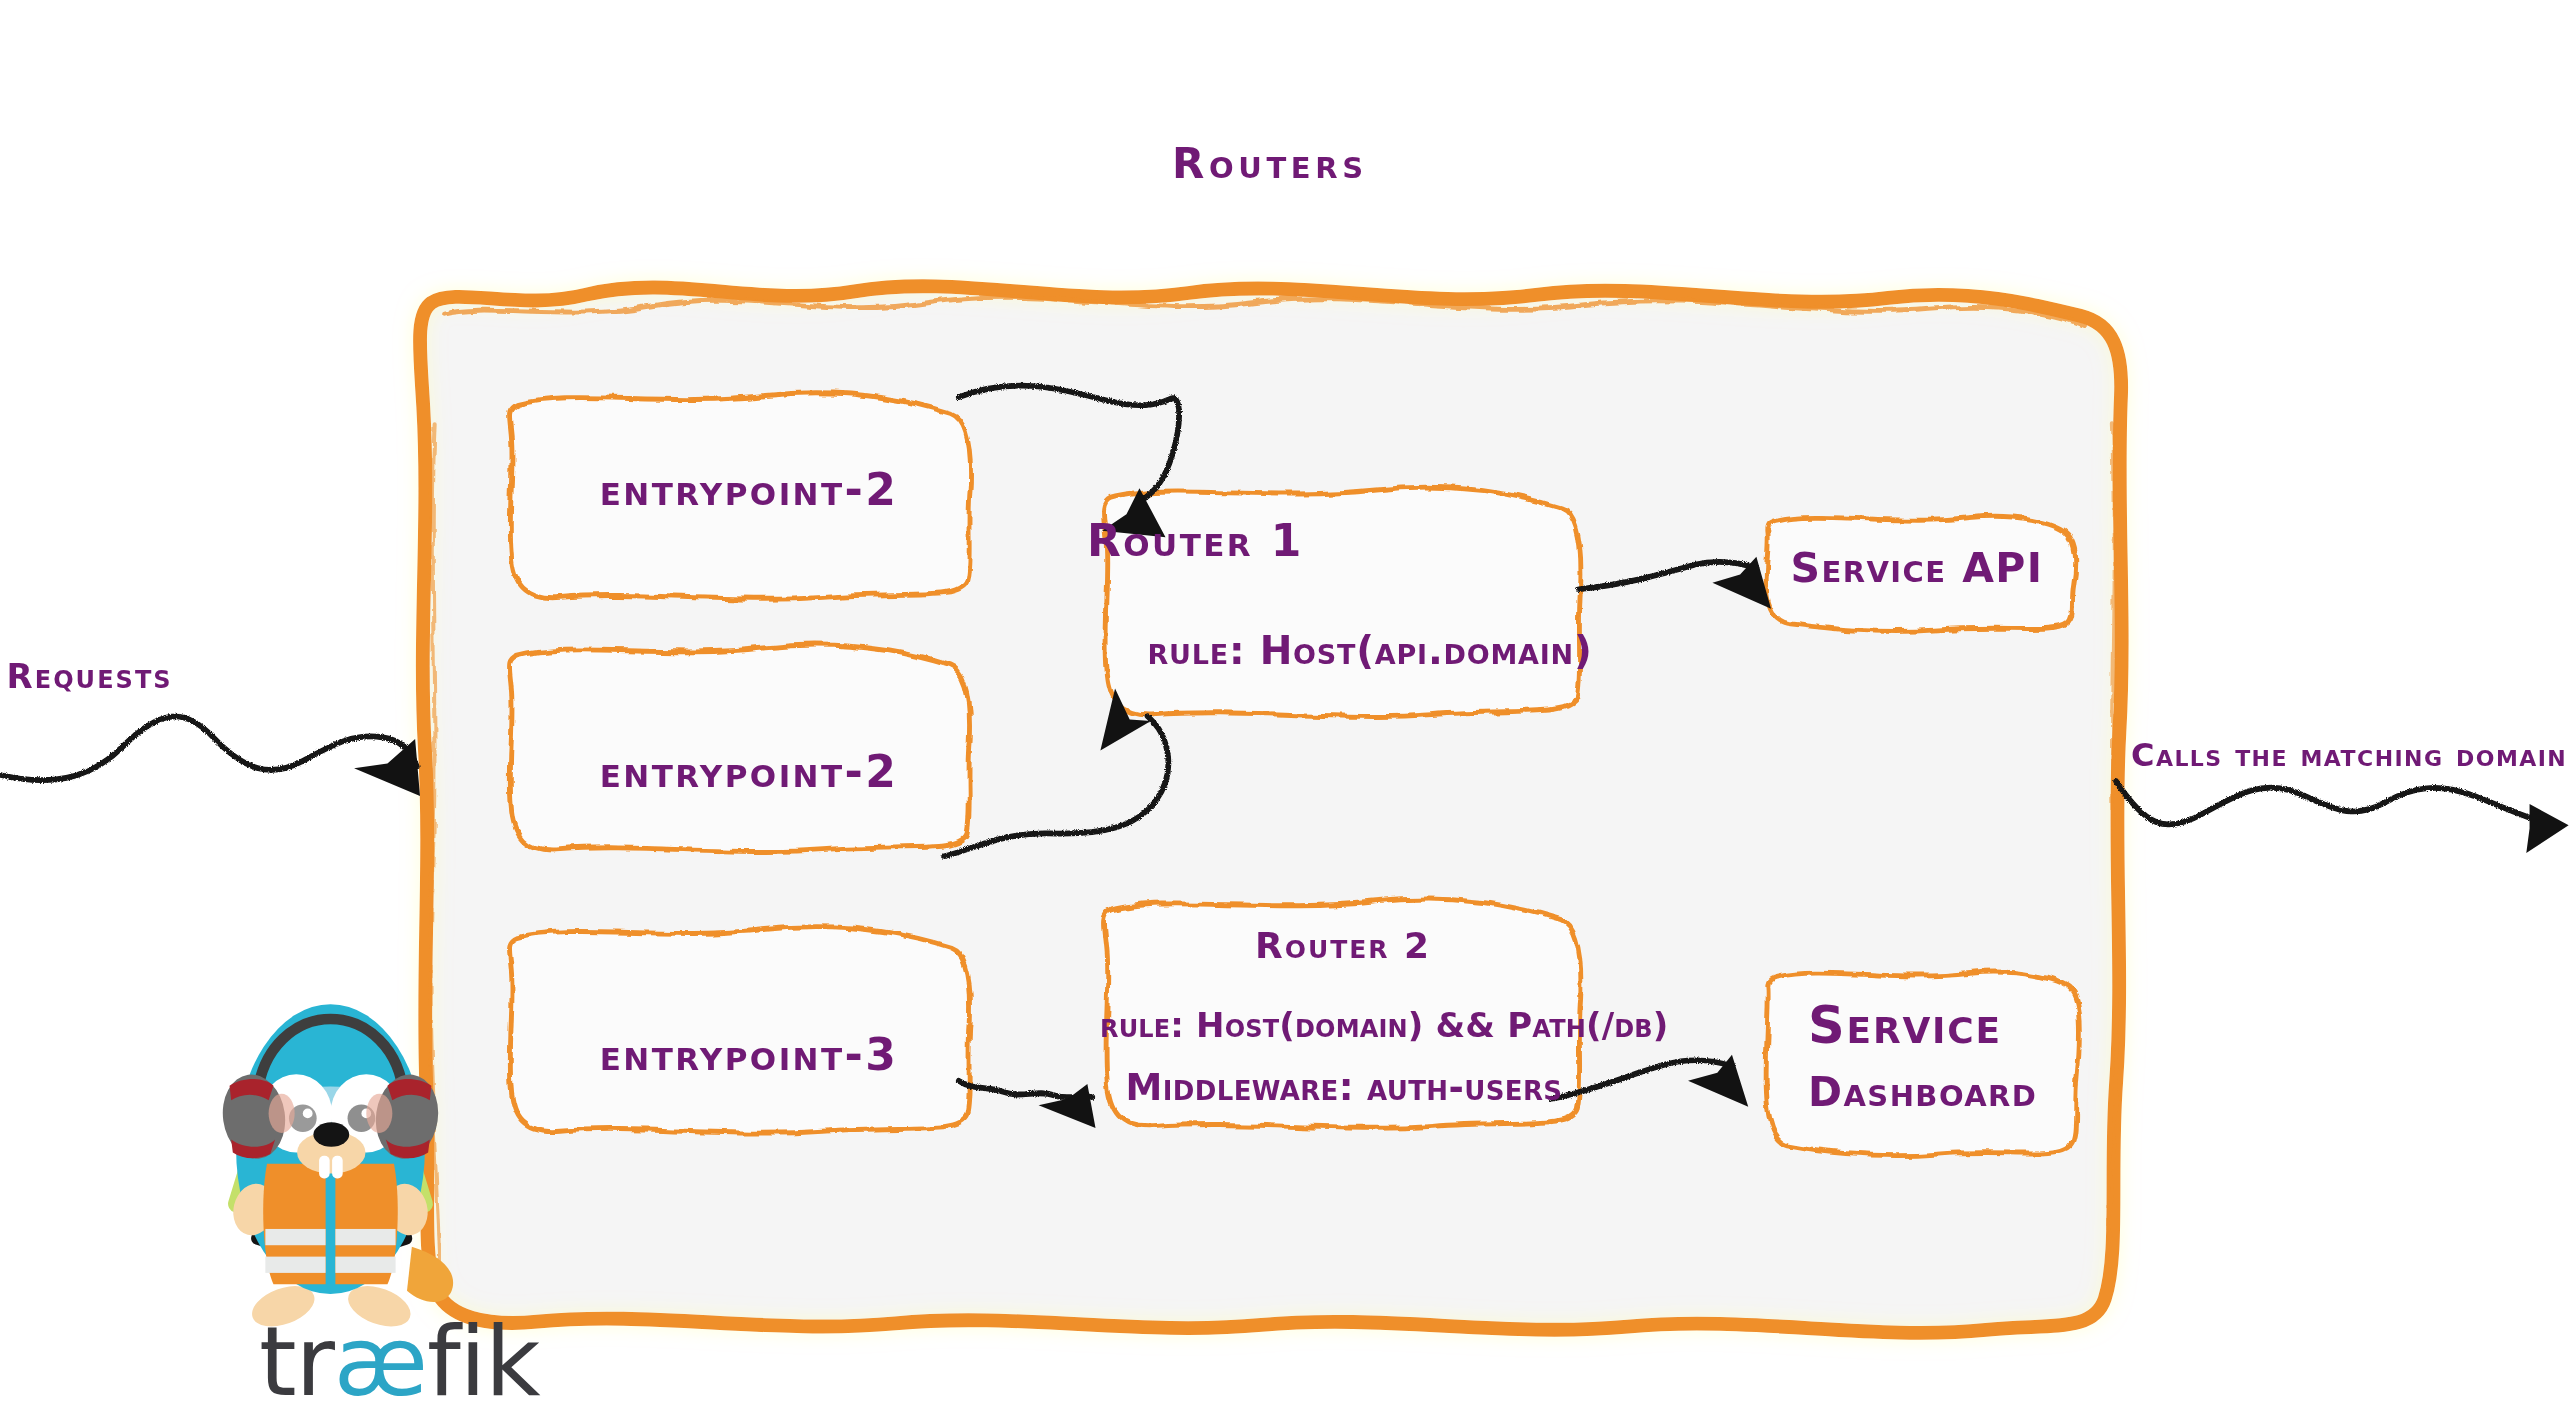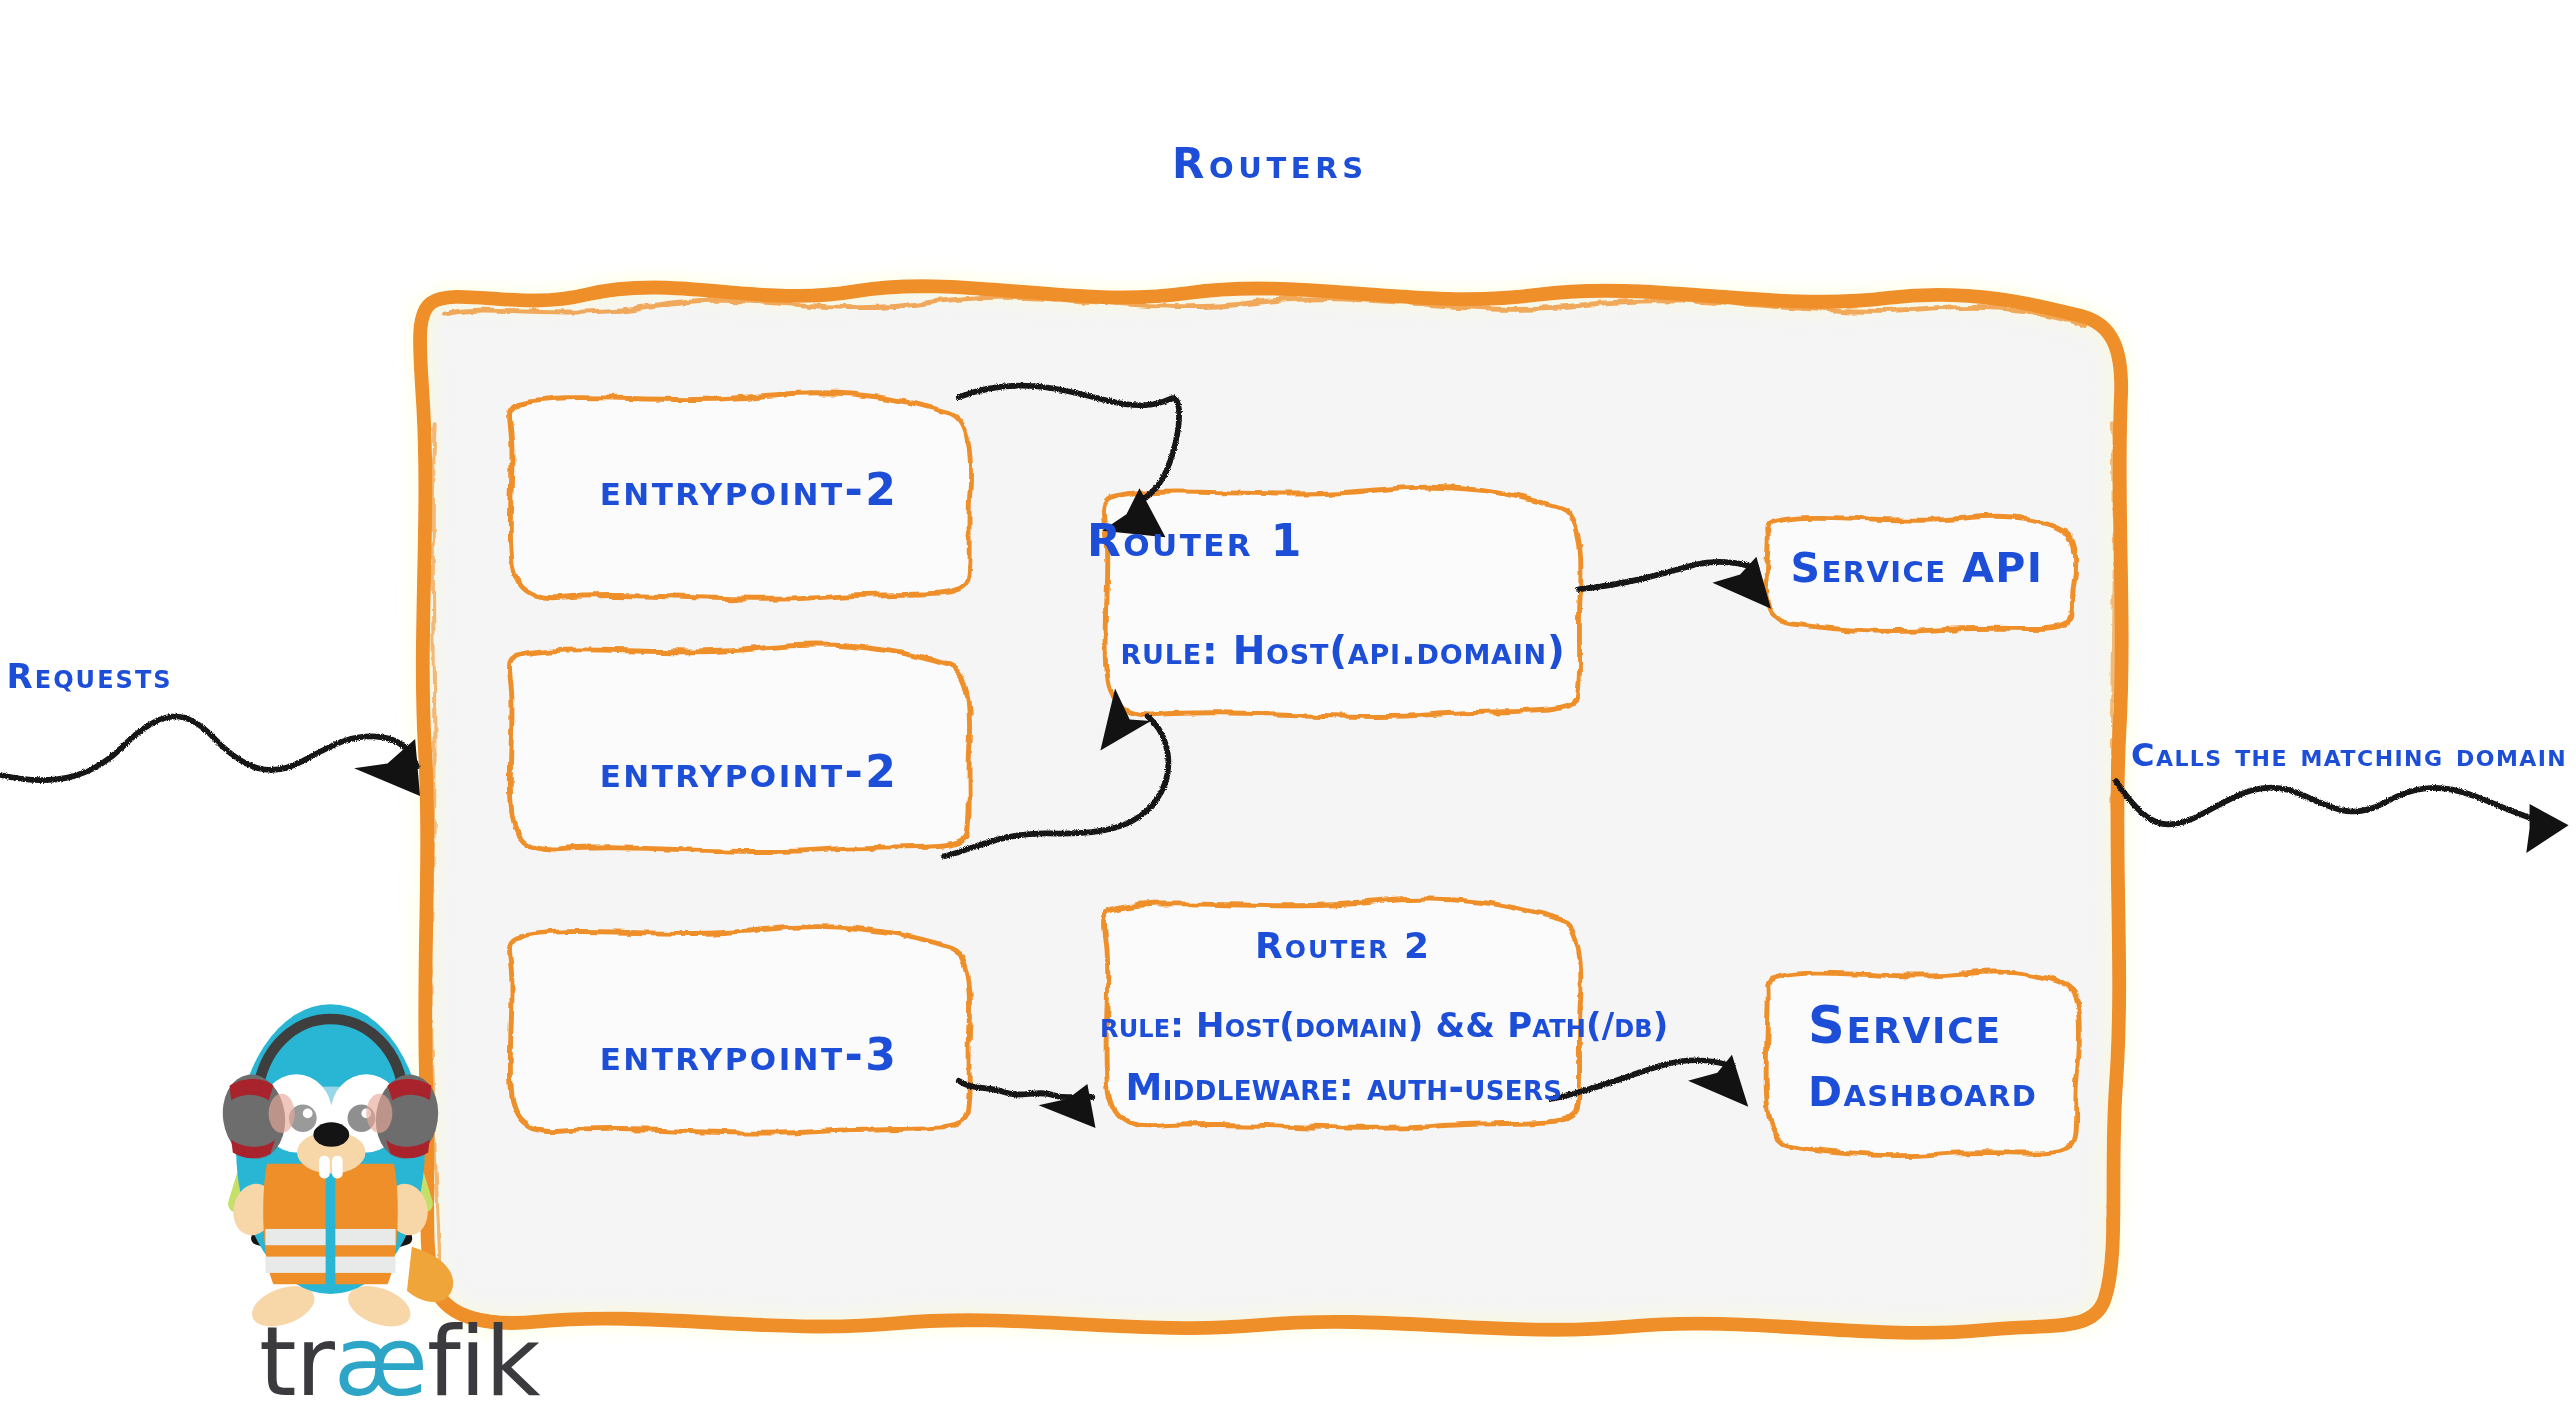--- a/index.html
+++ b/index.html
@@ -24,21 +24,21 @@
     position: absolute;
     left: 0; top: 0;
     width: 2576px;
     height: 1408px;
   }
   
   .hand {
     font-family: "DejaVu Sans", sans-serif;
     font-variant: small-caps;
     font-weight: 600;
-    color: #1d4ed8;
+    color: #701a75;
     letter-spacing: 0.035em;
     white-space: nowrap;
     line-height: 1.05;
   }
   .txt {
     position: absolute;
     pointer-events: none;
   }
   
   #title {
@@ -70,21 +70,21 @@
   #ep2-label { left: 521px;  top: 749px;  width: 456px; }
   #ep3-label { left: 521px;  top: 1032px; width: 456px; }
 
   
   #r1-title {
     left: 1087px; top: 518px; width: 456px;
     font-size: 44px; text-align: left; letter-spacing: 0.055em;
   }
   #r1-rule {
     left: 1107px; top: 631px; width: 472px;
-    font-size: 39px; text-align: center; letter-spacing: 0.02em;
+    font-size: 39px; text-align: center; letter-spacing: 0.02em; padding-left: 27px;
   }
   
   #r2-title {
     left: 1115px; top: 927px; width: 456px;
     font-size: 36px; text-align: center; letter-spacing: 0.055em;
   }
   #r2-rule {
     left: 1100px; top: 1008px; width: 488px;
     font-size: 34px; text-align: center; letter-spacing: 0.005em;
   }

